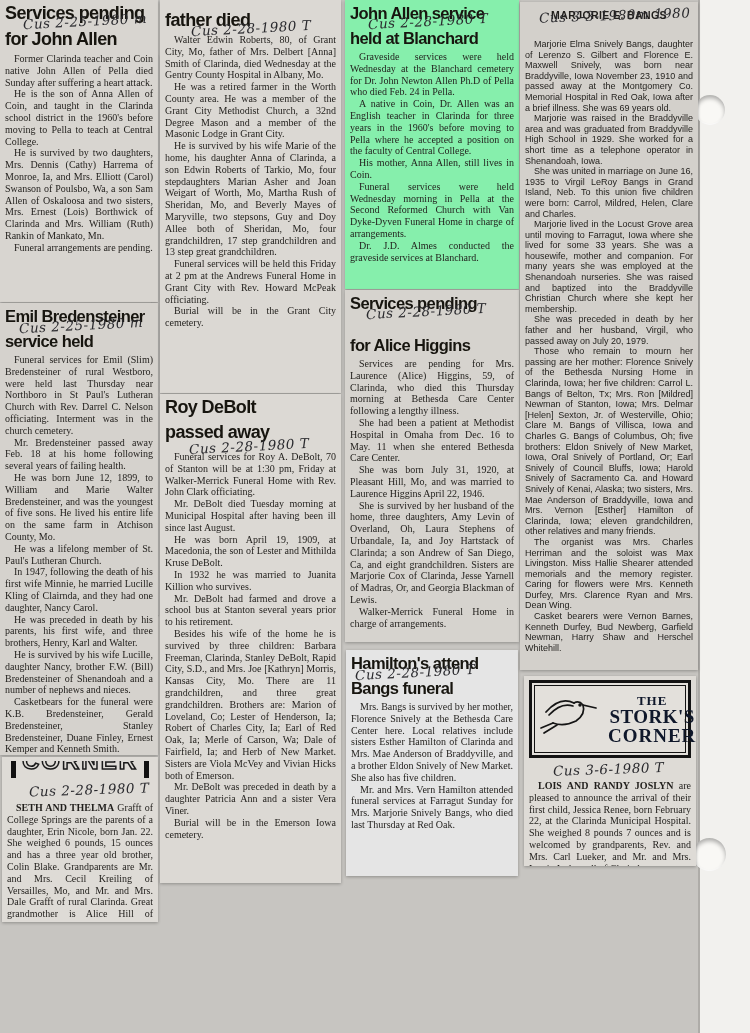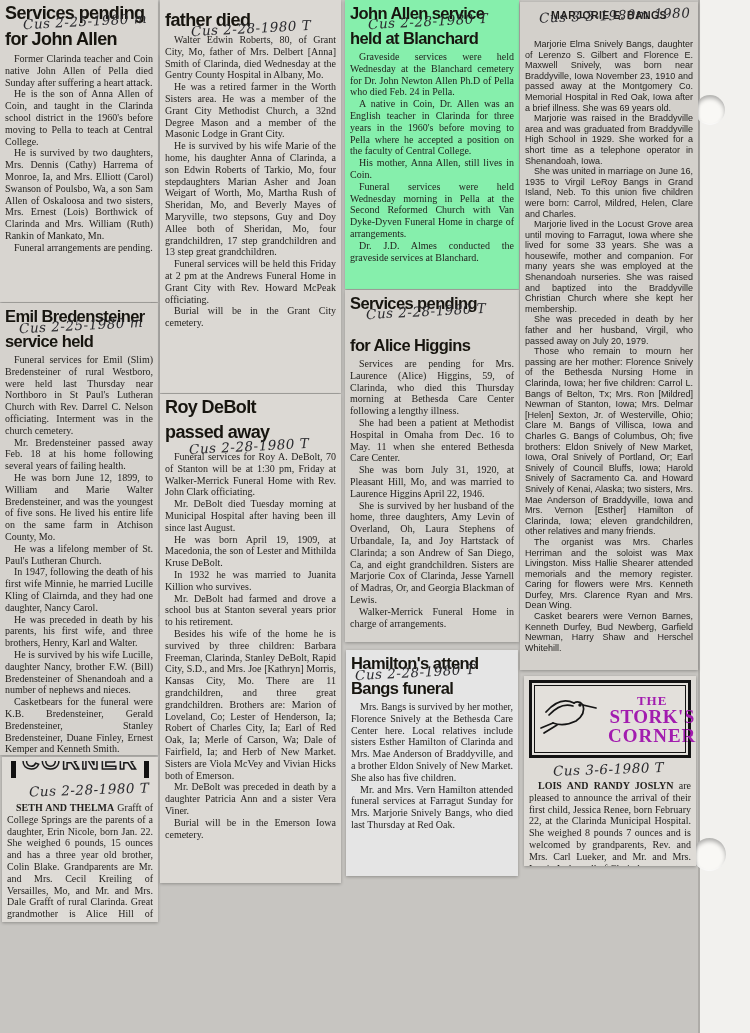--- a/index.html
+++ b/index.html
@@ -26,21 +26,21 @@
   .corner-cut{height:17px;overflow:hidden;border-left:5px solid #111;border-right:5px solid #111;
               position:relative;margin:0 4px;}
   .corner-cut span{display:block;text-align:center;font-family:"Liberation Sans",sans-serif;
               font-weight:700;font-size:24px;letter-spacing:2px;line-height:24px;
               margin-top:-12px;color:#dedbd6;-webkit-text-stroke:1.5px #1a1a1a;
               text-shadow:0 0 1px #1a1a1a;}
   .stork-box{border:3px solid #131313;outline:1px solid #131313;outline-offset:-6px;
              height:72px;display:flex;align-items:center;background:#e3e0db;}
   .stork-art{flex:0 0 72px;padding-left:4px;}
   .stork-text{flex:1;text-align:center;font-family:"Liberation Serif",serif;font-weight:700;
-              color:#a21caf;padding-right:6px;}
+              color:#0f172a;padding-right:6px;}
   .stork-text .t1{font-size:13px;line-height:13px;letter-spacing:1px;}
   .stork-text .t2{font-size:19px;line-height:19px;letter-spacing:0.5px;}
   .stork-text .t3{font-size:19px;line-height:19px;letter-spacing:1px;}
   .sliver{position:absolute;background:#c0beba;box-shadow:0 1px 2px rgba(0,0,0,.2);}
 </style>
 </head>
 <body>
 
 <div class="page-strip"></div>
 <div class="page-edge"></div>
@@ -90,21 +90,21 @@
   </div>
 </div>
 
 <div class="clip" style="left:160px;top:0;width:181px;height:393px;background:#dbd8d3;">
   <div style="position:relative;">
     <div class="hand" style="top:9px;left:26px;">Cus 2-28-1980 T</div>
     <div class="headline" style="margin-top:7px;">father died</div>
   </div>
   <div class="body">
     <p>Walter Edwin Roberts, 80, of Grant City, Mo, father of Mrs. Delbert [Anna] Smith of Clarinda, died Wednesday at the Gentry County Hospital in Albany, Mo.</p>
-    <p>He was a retired farmer in the Worth Sisters area. He was a member of the Grant City Methodist Church, a 32nd Degree Mason and a member of the Masonic Lodge in Grant City.</p>
+    <p>He was a retired farmer in the Worth County area. He was a member of the Grant City Methodist Church, a 32nd Degree Mason and a member of the Masonic Lodge in Grant City.</p>
     <p>He is survived by his wife Marie of the home, his daughter Anna of Clarinda, a son Edwin Roberts of Tarkio, Mo, four stepdaughters Marian Asher and Joan Weigart of Worth, Mo, Martha Rush of Sheridan, Mo, and Beverly Mayes of Maryville, two stepsons, Guy and Doy Allee both of Sheridan, Mo, four grandchildren, 17 step grandchildren and 13 step great grandchildren.</p>
     <p>Funeral services will be held this Friday at 2 pm at the Andrews Funeral Home in Grant City with Rev. Howard McPeak officiating.</p>
     <p>Burial will be in the Grant City cemetery.</p>
   </div>
 </div>
 
 <div class="clip" style="left:160px;top:394px;width:181px;height:489px;background:#dcd9d4;">
   <div style="position:relative;">
     <div class="headline">Roy DeBolt</div>
     <div class="headline" style="margin-top:6px;">passed away</div>

